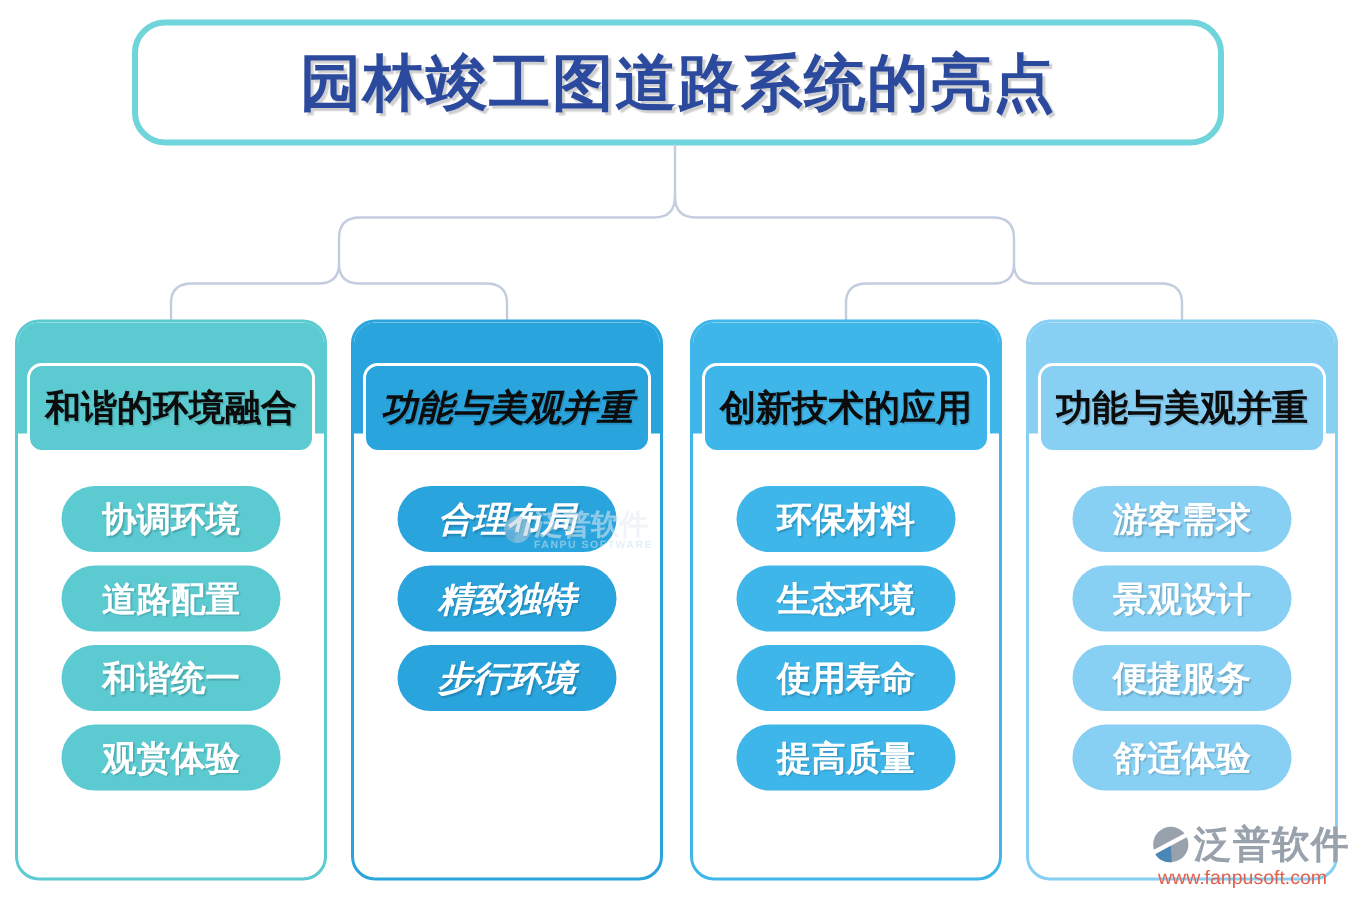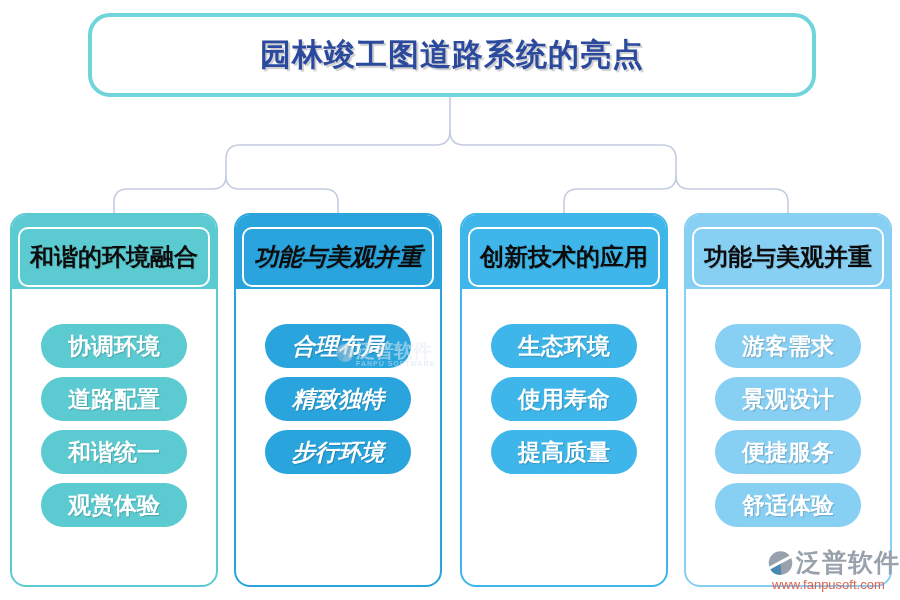--- a/index.html
+++ b/index.html
@@ -7,34 +7,34 @@
     position:relative;width:900px;height:600px;background:#fff;overflow:hidden;
     font-family:"Liberation Sans",sans-serif;
   }
   
   .title-box{
     position:absolute;left:88px;top:13px;width:728px;height:84px;
     background:#fff;border:4px solid var(--title-border);border-radius:22px;
     box-sizing:border-box;display:flex;align-items:center;justify-content:center;
   }
   .title-text{
-    font-size:31px;font-weight:bold;color:var(--title-text);
+    font-size:41px;font-weight:bold;color:var(--title-text);
     letter-spacing:1px;text-shadow:2px 2px 1px rgba(80,80,80,.28);
   }
   
   svg.connectors{position:absolute;left:0;top:0;}
   svg.connectors path{fill:none;stroke:var(--connector);stroke-width:1.6px;stroke-linecap:round;}
   
   .panel{
     position:absolute;top:213px;width:208px;height:374px;background:#fff;
     border:2px solid var(--c);border-radius:16px;box-sizing:border-box;overflow:hidden;
   }
   .panel .cap{position:absolute;top:0;left:0;right:0;height:74px;background:var(--c);}
   .panel .hdr{
-    position:absolute;top:12px;left:6px;right:6px;height:60px;background:var(--c);
+    position:absolute;top:27px;left:6px;right:6px;height:60px;background:var(--c);
     border:2px solid #fff;border-radius:10px;box-sizing:border-box;
     display:flex;align-items:center;justify-content:center;
     font-size:24px;font-weight:bold;color:#0c0c0c;text-shadow:1px 1px 0 rgba(0,0,0,.12);
   }
   .items{
     position:absolute;top:109px;left:0;right:0;
     display:flex;flex-direction:column;align-items:center;gap:9px;
   }
   .pill{
     min-width:146px;height:44px;padding:0 12px;box-sizing:border-box;border-radius:22px;
@@ -91,20 +91,21 @@
       <div class="pill">合理布局</div>
       <div class="pill">精致独特</div>
       <div class="pill">步行环境</div>
     </div>
   </div>
 
   <div class="panel" style="left: 460px; --c: #3EB6E9;">
     <div class="cap"></div>
     <div class="hdr">创新技术的应用</div>
     <div class="items">
+      <div class="pill">环保材料</div>
       <div class="pill">生态环境</div>
       <div class="pill">使用寿命</div>
       <div class="pill">提高质量</div>
     </div>
   </div>
 
   <div class="panel" style="left: 684px; --c: #87CFF3;">
     <div class="cap"></div>
     <div class="hdr">功能与美观并重</div>
     <div class="items">

